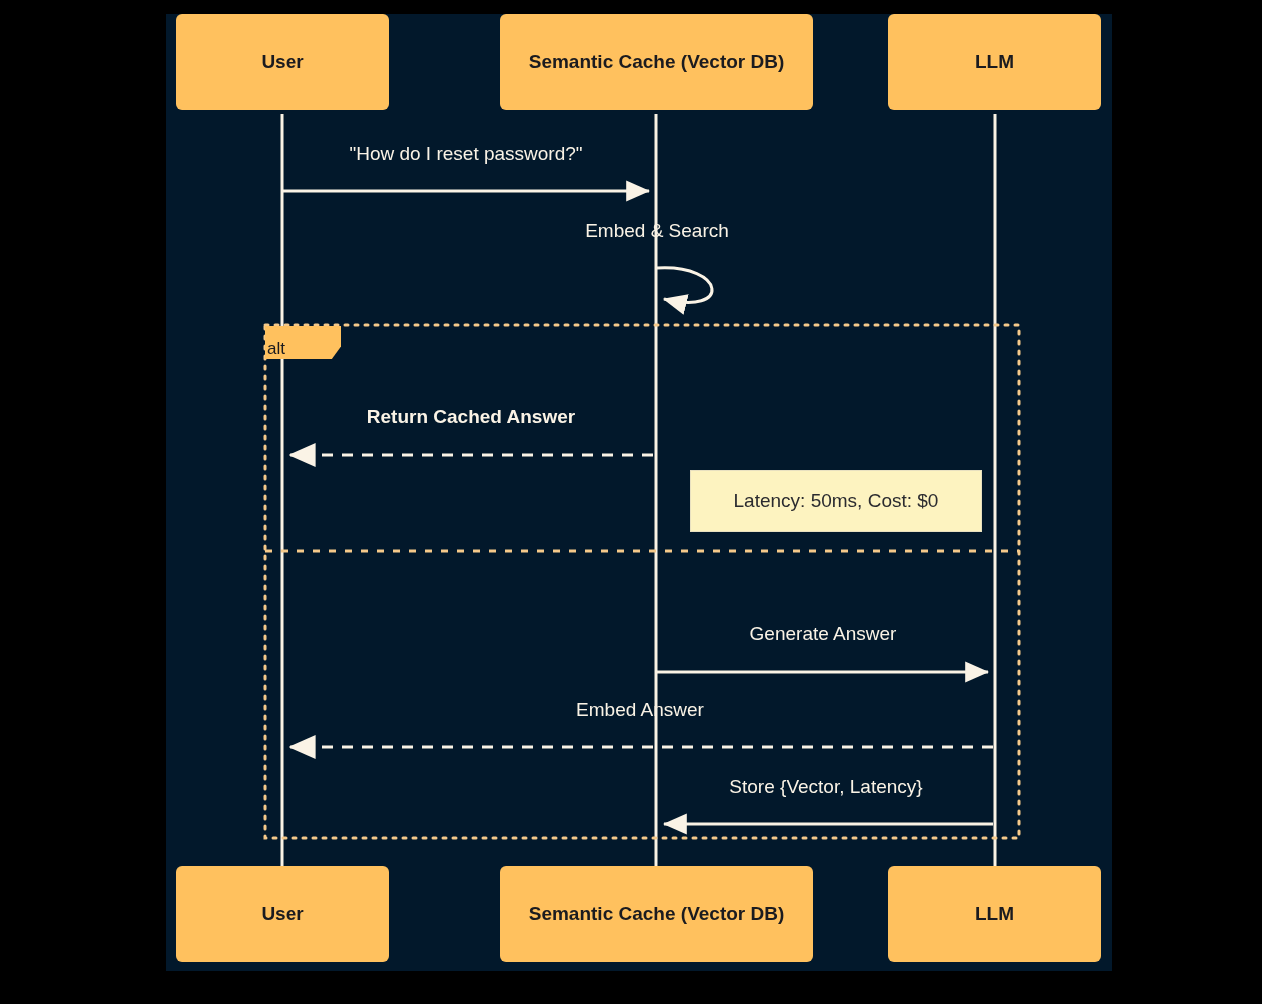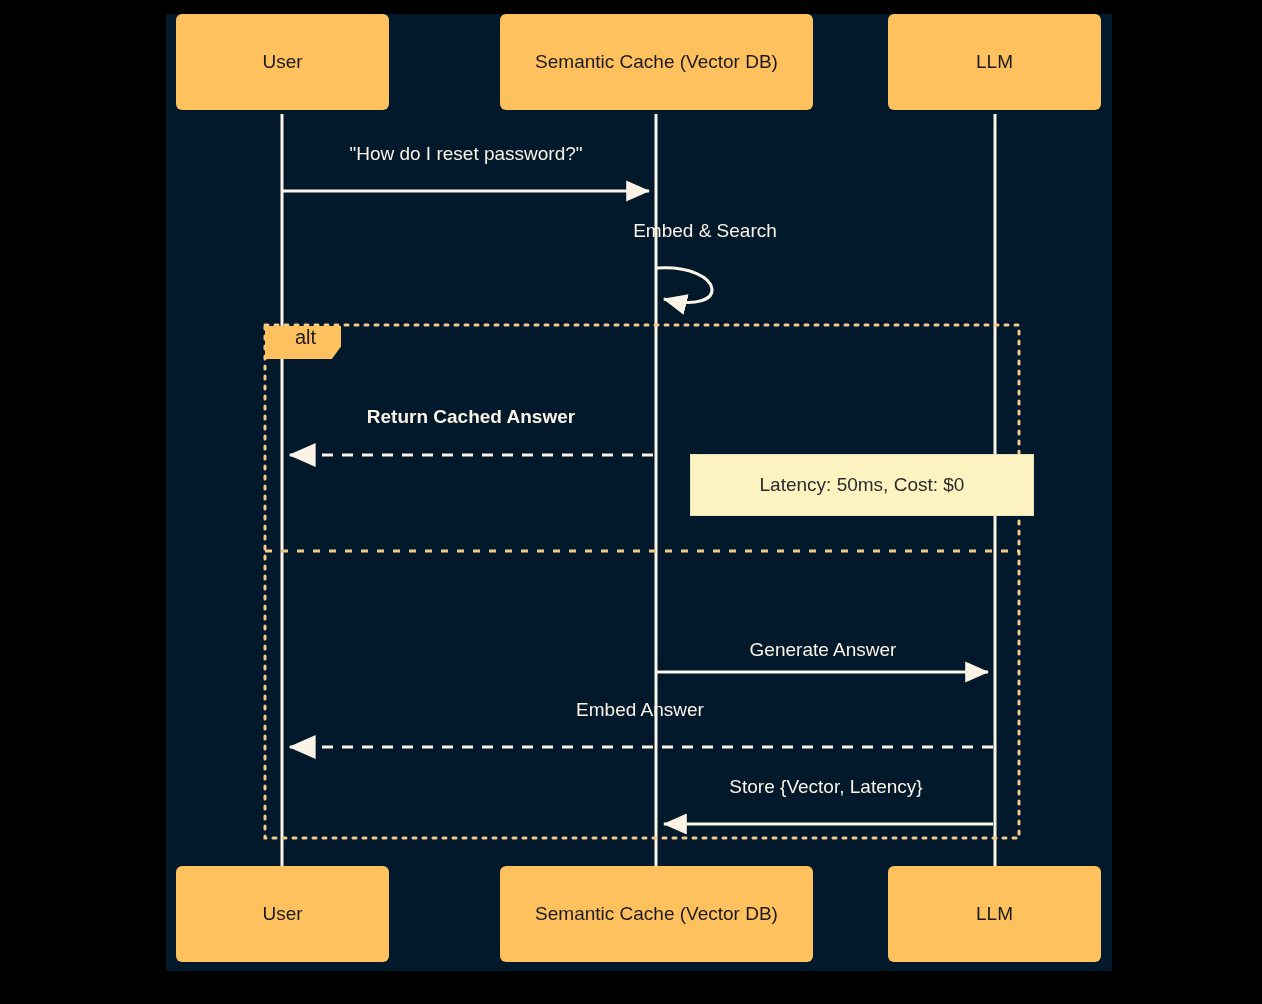--- a/index.html
+++ b/index.html
@@ -24,35 +24,36 @@
     position: absolute;
     background: #ffc15e;
     border-radius: 6px;
     display: flex; align-items: center; justify-content: center;
     color: #1b1b1f;
     font-size: 19px;
     text-align: center;
     box-sizing: border-box;
     padding: 0 8px;
     line-height: 1.2;
+    font-weight: bold;
   }
   .msg-label {
     position: absolute;
     color: #faf3e6;
     font-size: 19px;
     white-space: nowrap;
     transform: translateX(-50%);
   }
   .alt-tag {
     position: absolute;
     background: #ffc15e;
     color: #1b1b1f;
-    font-size: 20px;
-    display: flex; align-items: flex-start;
-    padding-left: 30px;
+    font-size: 17px;
+    display: flex; align-items: flex-end;
+    padding-left: 2px;
     box-sizing: border-box;
     clip-path: polygon(0 0, 100% 0, 100% 62%, 88% 100%, 0 100%);
   }
   .note-box {
     position: absolute;
     background: #fdf3c0;
     border: 1px solid #e8e0c0;
     color: #2b2b2f;
     font-size: 19px;
     display: flex; align-items: center; justify-content: center;
@@ -135,34 +136,34 @@
       <span>LLM</span>
     </div>
 
     <div class="alt-tag" style="left:99px; top:312px; width:76px; height:33px;">
       <span>alt</span>
     </div>
 
     <div class="msg-label" style="left:300px; top:129px;">
       <span>"How do I reset password?"</span>
     </div>
-    <div class="msg-label" style="left:491px; top:206px;margin-left:48px;">
+    <div class="msg-label" style="left:491px; top:206px;">
       <span>Embed &amp; Search</span>
     </div>
     <div class="msg-label" style="left:305px; top:392px;font-weight:bold;">
       <span>Return Cached Answer</span>
     </div>
-    <div class="msg-label" style="left:657px; top:625px;">
+    <div class="msg-label" style="left:657px; top:609px;">
       <span>Generate Answer</span>
     </div>
     <div class="msg-label" style="left:474px; top:685px;">
       <span>Embed Answer</span>
     </div>
     <div class="msg-label" style="left:660px; top:762px;">
       <span>Store {Vector, Latency}</span>
     </div>
 
-    <div class="note-box" style="left:524px; top:440px; width:344px; height:62px;">
+    <div class="note-box" style="left:524px; top:456px; width:292px; height:62px;">
       <span>Latency: 50ms, Cost: $0</span>
     </div>
 
   </div>
 </div>
 
 </body></html>

